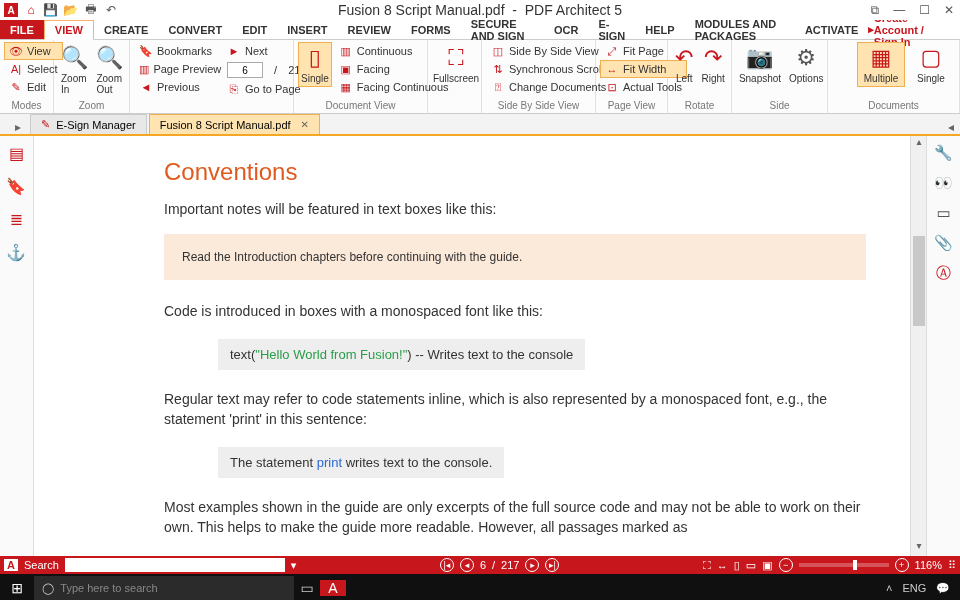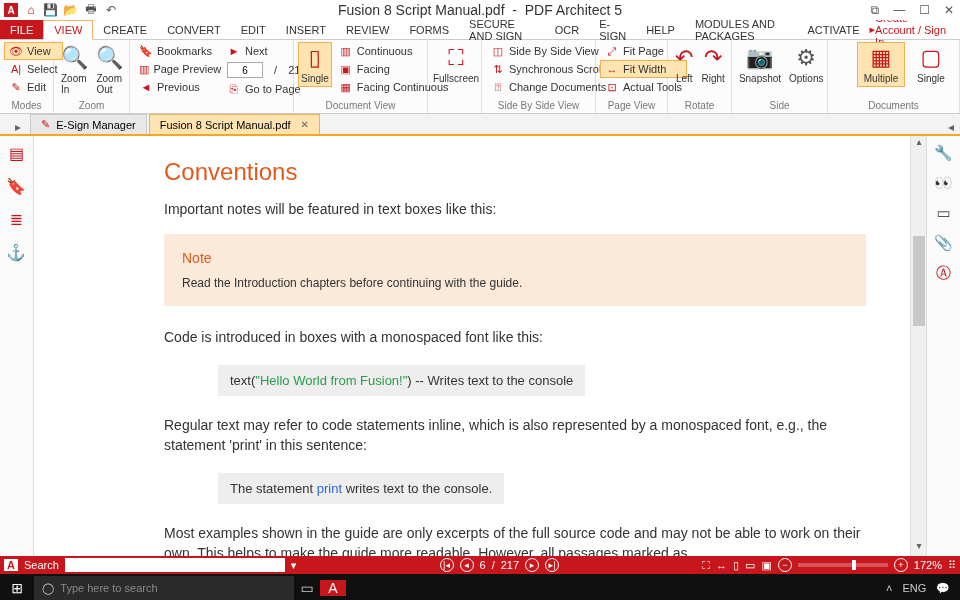--- a/index.html
+++ b/index.html
@@ -7,21 +7,21 @@
 
 
 .titlebar { height:20px; background:#fff; display:flex; align-items:center; position:relative; }
 .titlebar .qat { display:flex; gap:6px; padding-left:4px; align-items:center; }
 .titlebar .qat span { width:14px; height:14px; display:flex; align-items:center; justify-content:center; font-size:12px; color:#c00; }
 .titlebar .ttl { position:absolute; left:0; right:0; text-align:center; font-size:14px; color:#333; pointer-events:none; }
 .titlebar .winbtns { position:absolute; right:6px; display:flex; gap:14px; font-size:12px; color:#555; }
 .titlebar .winbtns span { cursor:default; }
 
 
-.menubar { height:20px; display:flex; align-items:stretch; border-bottom:1px solid #ccc; }
+.menubar { height:20px; display:flex; align-items:stretch; border-bottom:1px solid #ccc;font-weight:bold; }
 .menubar .file { background:#c8161d; color:#fff; padding:0 10px; display:flex; align-items:center; font-size:11px; }
 .menubar .tab { padding:0 10px; display:flex; align-items:center; font-size:11px; color:#333; cursor:default; }
 .menubar .tab.active { background:#fff; color:#c8161d; border:1px solid #ffb06a; border-bottom:1px solid #fff; margin-bottom:-1px; }
 .menubar .spacer { flex:1; }
 .menubar .acct { color:#c8161d; font-size:11px; padding-right:10px; display:flex; align-items:center; }
 
 
 .ribbon { height:74px; display:flex; border-bottom:1px solid #ccc; background:#fcfcfc; }
 .group { border-right:1px solid #e0e0e0; display:flex; flex-direction:column; padding:2px 4px 0; }
 .group .body { flex:1; display:flex; align-items:flex-start; gap:2px; }
@@ -314,21 +314,20 @@
     <span>▤</span>
     <span>🔖</span>
     <span>≣</span>
     <span>⚓</span>
   </div>
 
   <div class="page">
     <h1>Conventions</h1>
     <p>Important notes will be featured in text boxes like this:</p>
     <div class="notebox">
-      <div class="nt">Note</div>
       <div>Read the Introduction chapters before continuing with the guide.</div>
     </div>
     <p>Code is introduced in boxes with a monospaced font like this:</p>
     <div class="codebox"><span>text(</span><span class="str">"Hello World from Fusion!"</span><span>)   -- Writes text to the console</span></div>
     <p>Regular text may refer to code statements inline, which is also represented by a monospaced font, e.g., the statement 'print' in this sentence:</p>
     <div class="codebox"><span>The statement </span><span class="kw">print</span><span> writes text to the console.</span></div>
     <p>Most examples shown in the guide are only excerpts of the full source code and may not be able to work on their own. This helps to make the guide more readable. However, all passages marked as</p>
   </div>
 
   <div class="vscroll">
@@ -362,21 +361,21 @@
   </div>
   <div class="right">
     <span>⛶</span>
     <span>↔</span>
     <span>▯</span>
     <span>▭</span>
     <span>▣</span>
     <span class="circ">−</span>
     <div class="slider"></div>
     <span class="circ">+</span>
-    <span>172%</span>
+    <span>116%</span>
     <span>⠿</span>
   </div>
 </div>
 
 <div class="taskbar">
   <div class="start">⊞</div>
   <div class="search">
     <span>◯</span>
     <span style="color:#888;">Type here to search</span>
   </div>

